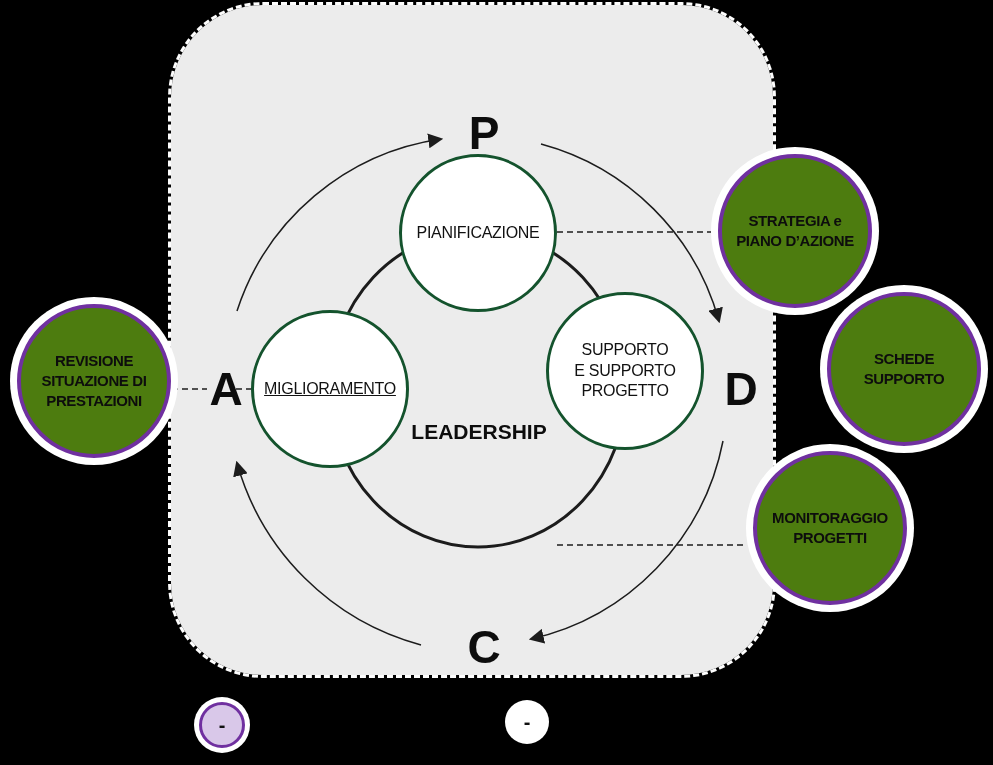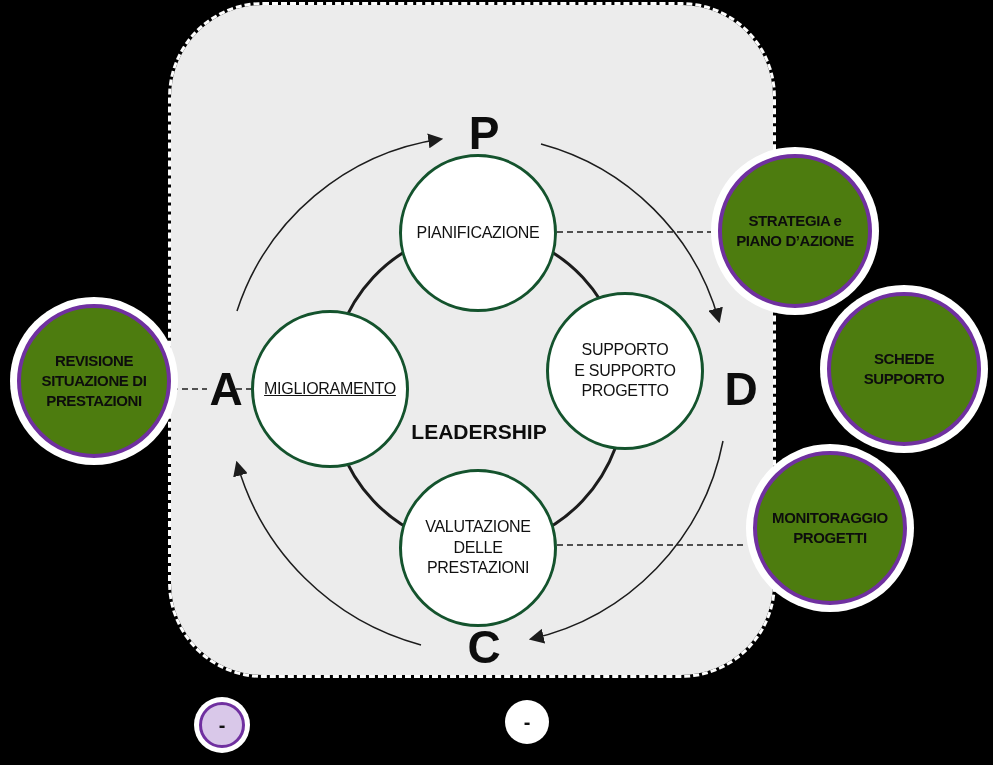--- a/index.html
+++ b/index.html
@@ -97,27 +97,20 @@
       <span>PIANIFICAZIONE</span>
     </div>
   </div>
   <div class="pcircle" style="left:546px;top:292px;text-align:center;">
     <div class="lbl">
       <span>SUPPORTO</span>
       <span>E SUPPORTO</span>
       <span>PROGETTO</span>
     </div>
   </div>
-  <div class="pcircle" style="left:399px;top:469px;">
-    <div class="lbl">
-      <span>VALUTAZIONE</span>
-      <span>DELLE</span>
-      <span>PRESTAZIONI</span>
-    </div>
-  </div>
   <div class="pcircle" style="left:251px;top:310px;text-decoration:underline;">
     <div class="lbl">
       <span>MIGLIORAMENTO</span>
     </div>
   </div>
 
   <div class="ocircle" style="left:718px;top:154px;">
     <div class="lbl">
       <span>STRATEGIA e</span>
       <span>PIANO D’AZIONE</span>

